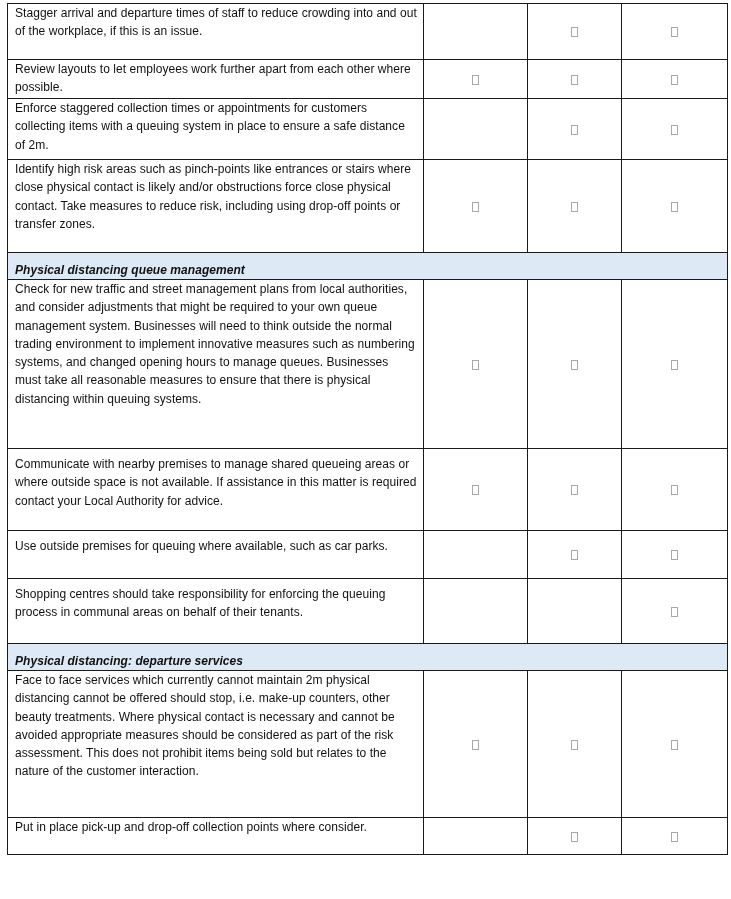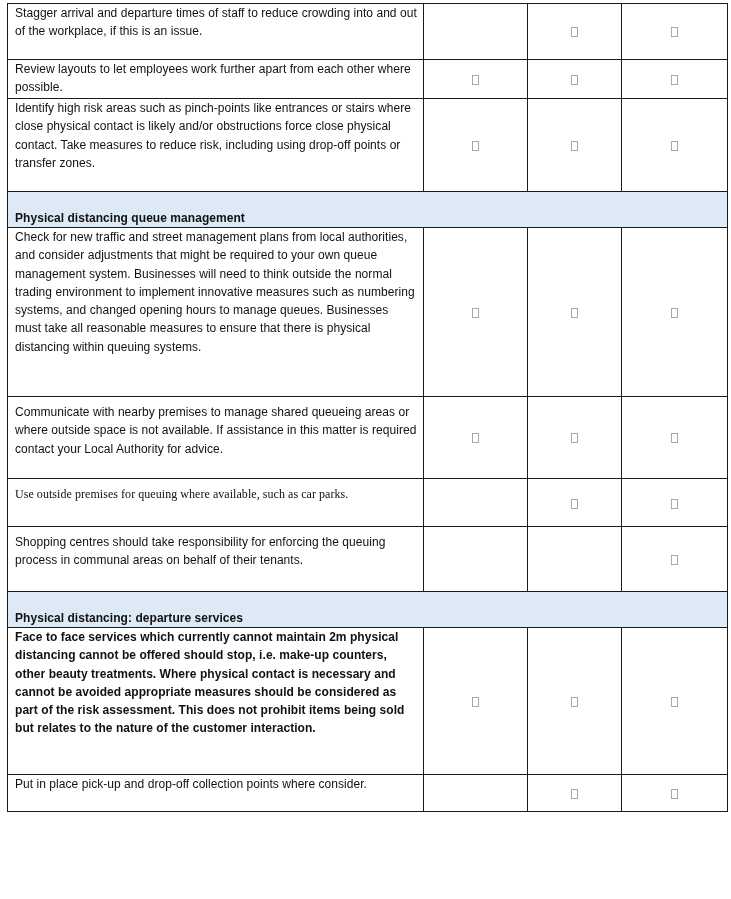--- a/index.html
+++ b/index.html
@@ -47,22 +47,23 @@
       background: #ffffff;
       box-sizing: border-box;
       vertical-align: middle;
       cursor: pointer;
     }
     tr.section td {
       background: #dde9f5;
       font-weight: bold;
       height: 18px;
       line-height: 18px;
-      padding-top: 17px;
+      padding-top: 8px;
       padding-bottom: 0;
+      font-style: italic;
     }
     .pad-top { padding-top: 6px !important; }
   </style>
 </head>
 <body>
 
 <table class="checklist">
   <colgroup>
     <col style="width:416px">
     <col style="width:104px">
@@ -75,20 +76,26 @@
         <td class="check"></td>
         <td class="check"><span class="cb" role="checkbox" aria-checked="false"></span></td>
         <td class="check"><span class="cb" role="checkbox" aria-checked="false"></span></td>
       </tr>
       <tr style="height: 39px;">
         <td class="desc">Review layouts to let employees work further apart from each other where possible.</td>
         <td class="check"><span class="cb" role="checkbox" aria-checked="false"></span></td>
         <td class="check"><span class="cb" role="checkbox" aria-checked="false"></span></td>
         <td class="check"><span class="cb" role="checkbox" aria-checked="false"></span></td>
       </tr>
+      <tr style="height: 61px;">
+        <td class="desc">Enforce staggered collection times or appointments for customers collecting items with a queuing system in place to ensure a safe distance of 2m.</td>
+        <td class="check"></td>
+        <td class="check"><span class="cb" role="checkbox" aria-checked="false"></span></td>
+        <td class="check"><span class="cb" role="checkbox" aria-checked="false"></span></td>
+      </tr>
       <tr style="height: 93px;">
         <td class="desc">Identify high risk areas such as pinch-points like entrances or stairs where close physical contact is likely and/or obstructions force close physical contact. Take measures to reduce risk, including using drop-off points or transfer zones.</td>
         <td class="check"><span class="cb" role="checkbox" aria-checked="false"></span></td>
         <td class="check"><span class="cb" role="checkbox" aria-checked="false"></span></td>
         <td class="check"><span class="cb" role="checkbox" aria-checked="false"></span></td>
       </tr>
       <tr class="section" style="height: 19px;">
         <td colspan="4">Physical distancing queue management</td>
       </tr>
       <tr style="height: 169px;">
@@ -96,36 +103,36 @@
         <td class="check"><span class="cb" role="checkbox" aria-checked="false"></span></td>
         <td class="check"><span class="cb" role="checkbox" aria-checked="false"></span></td>
         <td class="check"><span class="cb" role="checkbox" aria-checked="false"></span></td>
       </tr>
       <tr style="height: 82px;">
         <td class="desc pad-top">Communicate with nearby premises to manage shared queueing areas or where outside space is not available. If assistance in this matter is required contact your Local Authority for advice.</td>
         <td class="check"><span class="cb" role="checkbox" aria-checked="false"></span></td>
         <td class="check"><span class="cb" role="checkbox" aria-checked="false"></span></td>
         <td class="check"><span class="cb" role="checkbox" aria-checked="false"></span></td>
       </tr>
-      <tr style="height: 48px; font-family: Liberation Serif, serif;">
+      <tr style="height: 48px;">
         <td class="desc pad-top">Use outside premises for queuing where available, such as car parks.</td>
         <td class="check"></td>
         <td class="check"><span class="cb" role="checkbox" aria-checked="false"></span></td>
         <td class="check"><span class="cb" role="checkbox" aria-checked="false"></span></td>
       </tr>
       <tr style="height: 65px;">
         <td class="desc pad-top">Shopping centres should take responsibility for enforcing the queuing process in communal areas on behalf of their tenants.</td>
         <td class="check"></td>
         <td class="check"></td>
         <td class="check"><span class="cb" role="checkbox" aria-checked="false"></span></td>
       </tr>
       <tr class="section" style="height: 19px;">
         <td colspan="4">Physical distancing: departure services</td>
       </tr>
-      <tr style="height: 147px; font-weight: bold;">
+      <tr style="height: 147px;">
         <td class="desc">Face to face services which currently cannot maintain 2m physical distancing cannot be offered should stop, i.e. make-up counters, other beauty treatments. Where physical contact is necessary and cannot be avoided appropriate measures should be considered as part of the risk assessment. This does not prohibit items being sold but relates to the nature of the customer interaction.</td>
         <td class="check"><span class="cb" role="checkbox" aria-checked="false"></span></td>
         <td class="check"><span class="cb" role="checkbox" aria-checked="false"></span></td>
         <td class="check"><span class="cb" role="checkbox" aria-checked="false"></span></td>
       </tr>
       <tr style="height: 37px;">
         <td class="desc">Put in place pick-up and drop-off collection points where consider.</td>
         <td class="check"></td>
         <td class="check"><span class="cb" role="checkbox" aria-checked="false"></span></td>
         <td class="check"><span class="cb" role="checkbox" aria-checked="false"></span></td>

